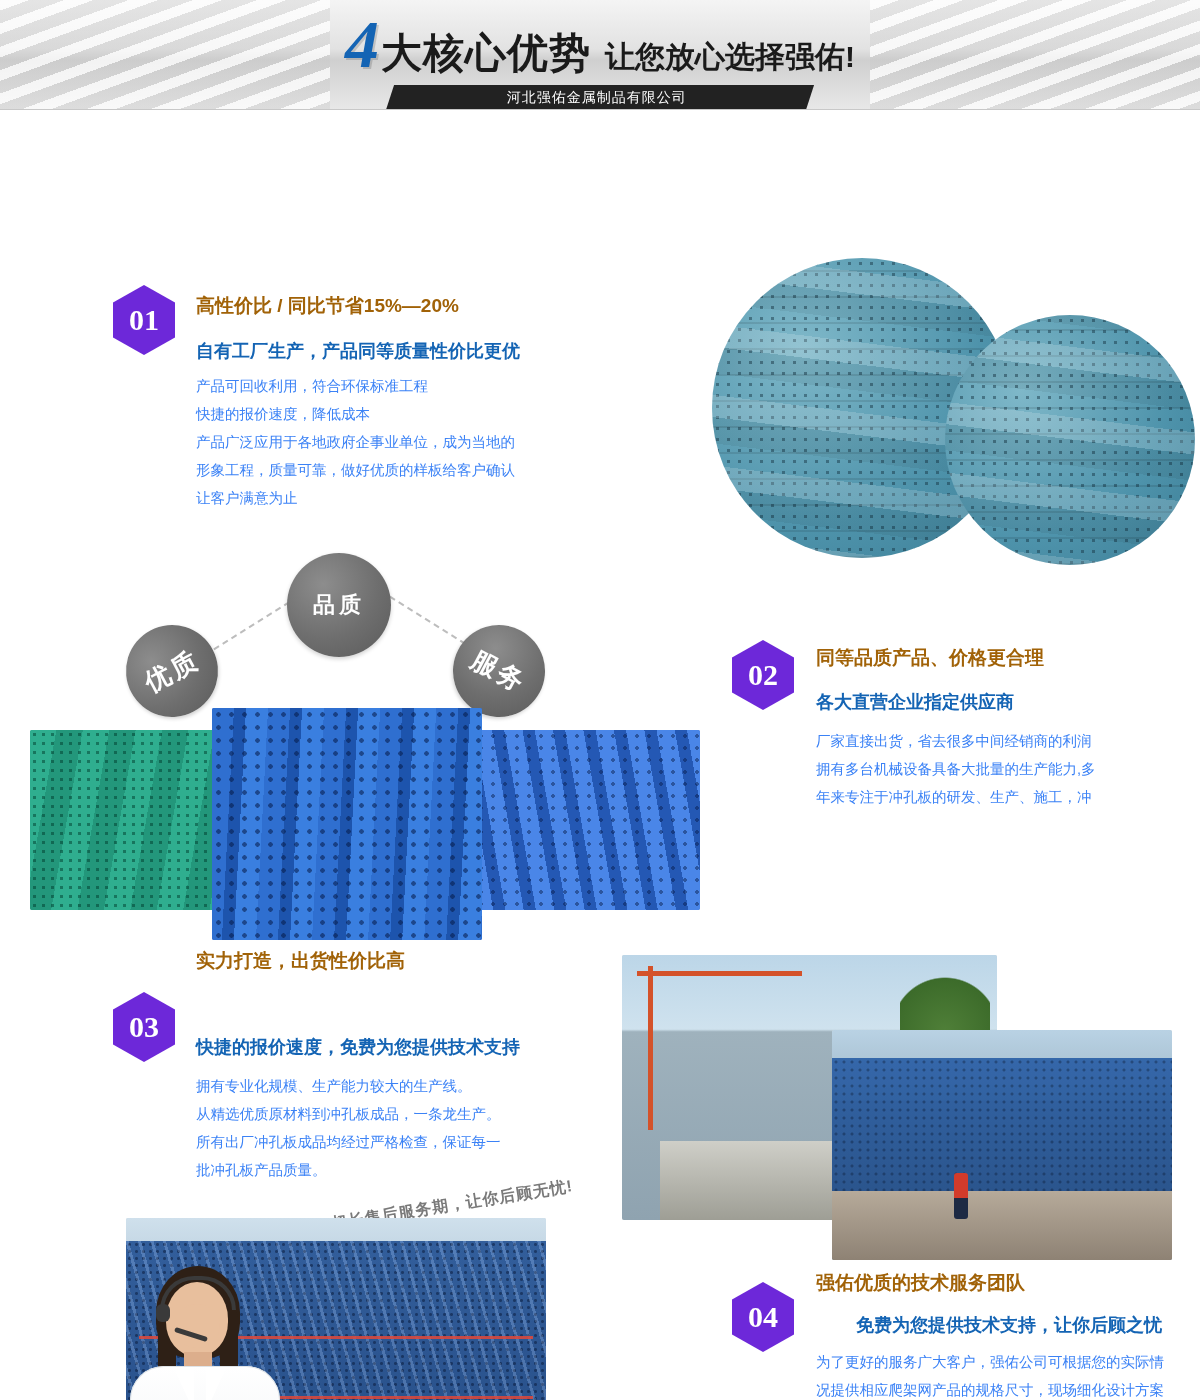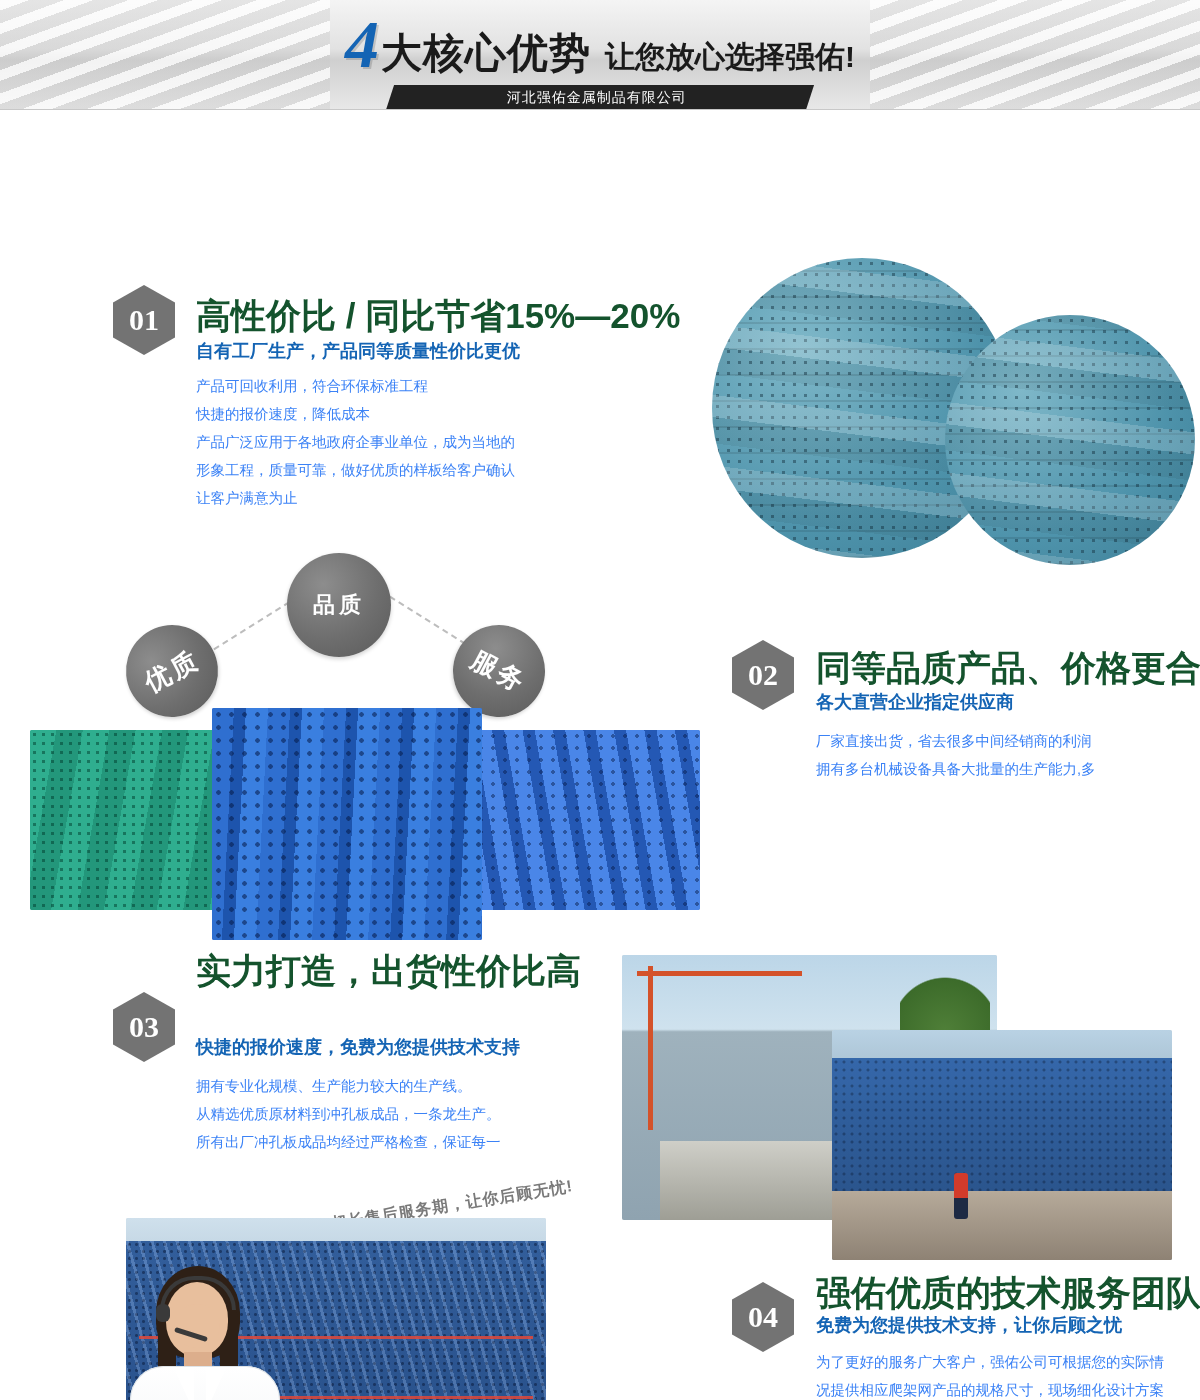--- a/index.html
+++ b/index.html
@@ -65,31 +65,31 @@
     transform: skewX(-18deg);
   }
   .company-bar span { transform: skewX(18deg); letter-spacing: 1px; }
 
   
   .content { position: relative; width: 1200px; height: 1290px; background: #fff; }
 
   .num-badge {
     position: absolute;
     width: 62px; height: 70px;
-    background: #737373;
+    background: #6d28d9;
     clip-path: polygon(50% 0%, 100% 25%, 100% 75%, 50% 100%, 0% 75%, 0% 25%);
     color: #fff;
     font-size: 30px; font-weight: bold;
     display: flex; align-items: center; justify-content: center;
     font-family: "Liberation Serif", "DejaVu Serif", serif;
   }
 
   .blk-title {
     position: absolute;
-    font-size: 35px; font-weight: bold; color: #14532d;
+    font-size: 19px; font-weight: bold; color: #a16207;
     white-space: nowrap;
   }
   .blk-subtitle {
     position: absolute;
     font-size: 18px; font-weight: bold; color: #1464b4;
     white-space: nowrap;
   }
   .blk-body {
     position: absolute;
     font-size: 14.5px; color: #3b82f6; line-height: 28px;
@@ -352,29 +352,31 @@
   <div class="photo" style="left:212px; top:598px; width:270px; height:232px;">
     <div class="ph-inner strip-blue-wave"></div>
   </div>
 
   <div class="num-badge" style="left:732px; top:530px;">02</div>
   <div class="blk-title" style="left:816px; top:535px;">同等品质产品、价格更合理</div>
   <div class="blk-subtitle" style="left:816px; top:580px;">各大直营企业指定供应商</div>
   <div class="blk-body" style="left:816px; top:617px;">
     <div>厂家直接出货，省去很多中间经销商的利润</div>
     <div>拥有多台机械设备具备大批量的生产能力,多</div>
+    <div>年来专注于冲孔板的研发、生产、施工，冲</div>
   </div>
 
   <div class="num-badge" style="left:113px; top:882px;">03</div>
   <div class="blk-title" style="left:196px; top:838px;">实力打造，出货性价比高</div>
   <div class="blk-subtitle" style="left:196px; top:925px;">快捷的报价速度，免费为您提供技术支持</div>
   <div class="blk-body" style="left:196px; top:962px;">
     <div>拥有专业化规模、生产能力较大的生产线。</div>
     <div>从精选优质原材料到冲孔板成品，一条龙生产。</div>
     <div>所有出厂冲孔板成品均经过严格检查，保证每一</div>
+    <div>批冲孔板产品质量。</div>
   </div>
 
   <div class="photo" style="left:622px; top:845px; width:375px; height:265px;">
     <div class="ph-inner site-a">
       <div class="tree"></div>
       <div class="crane"></div>
       <div class="crane-arm"></div>
       <div class="bldg"></div>
       <div class="base"></div>
     </div>
@@ -407,20 +409,20 @@
         <div class="neck"></div>
         <div class="body"></div>
         <div class="collar-l"></div>
         <div class="collar-r"></div>
       </div>
     </div>
   </div>
 
   <div class="num-badge" style="left:732px; top:1172px;">04</div>
   <div class="blk-title" style="left:816px; top:1160px;">强佑优质的技术服务团队</div>
-  <div class="blk-subtitle" style="left:816px; top:1203px;">免费为您提供技术支持，让你后顾之忧</div>
+  <div class="blk-subtitle" style="left:856px; top:1203px;">免费为您提供技术支持，让你后顾之忧</div>
   <div class="blk-body" style="left:816px; top:1238px;">
     <div>为了更好的服务广大客户，强佑公司可根据您的实际情</div>
     <div>况提供相应爬架网产品的规格尺寸，现场细化设计方案</div>
 
   </div>
 
 </div>
 
 </body></html>

